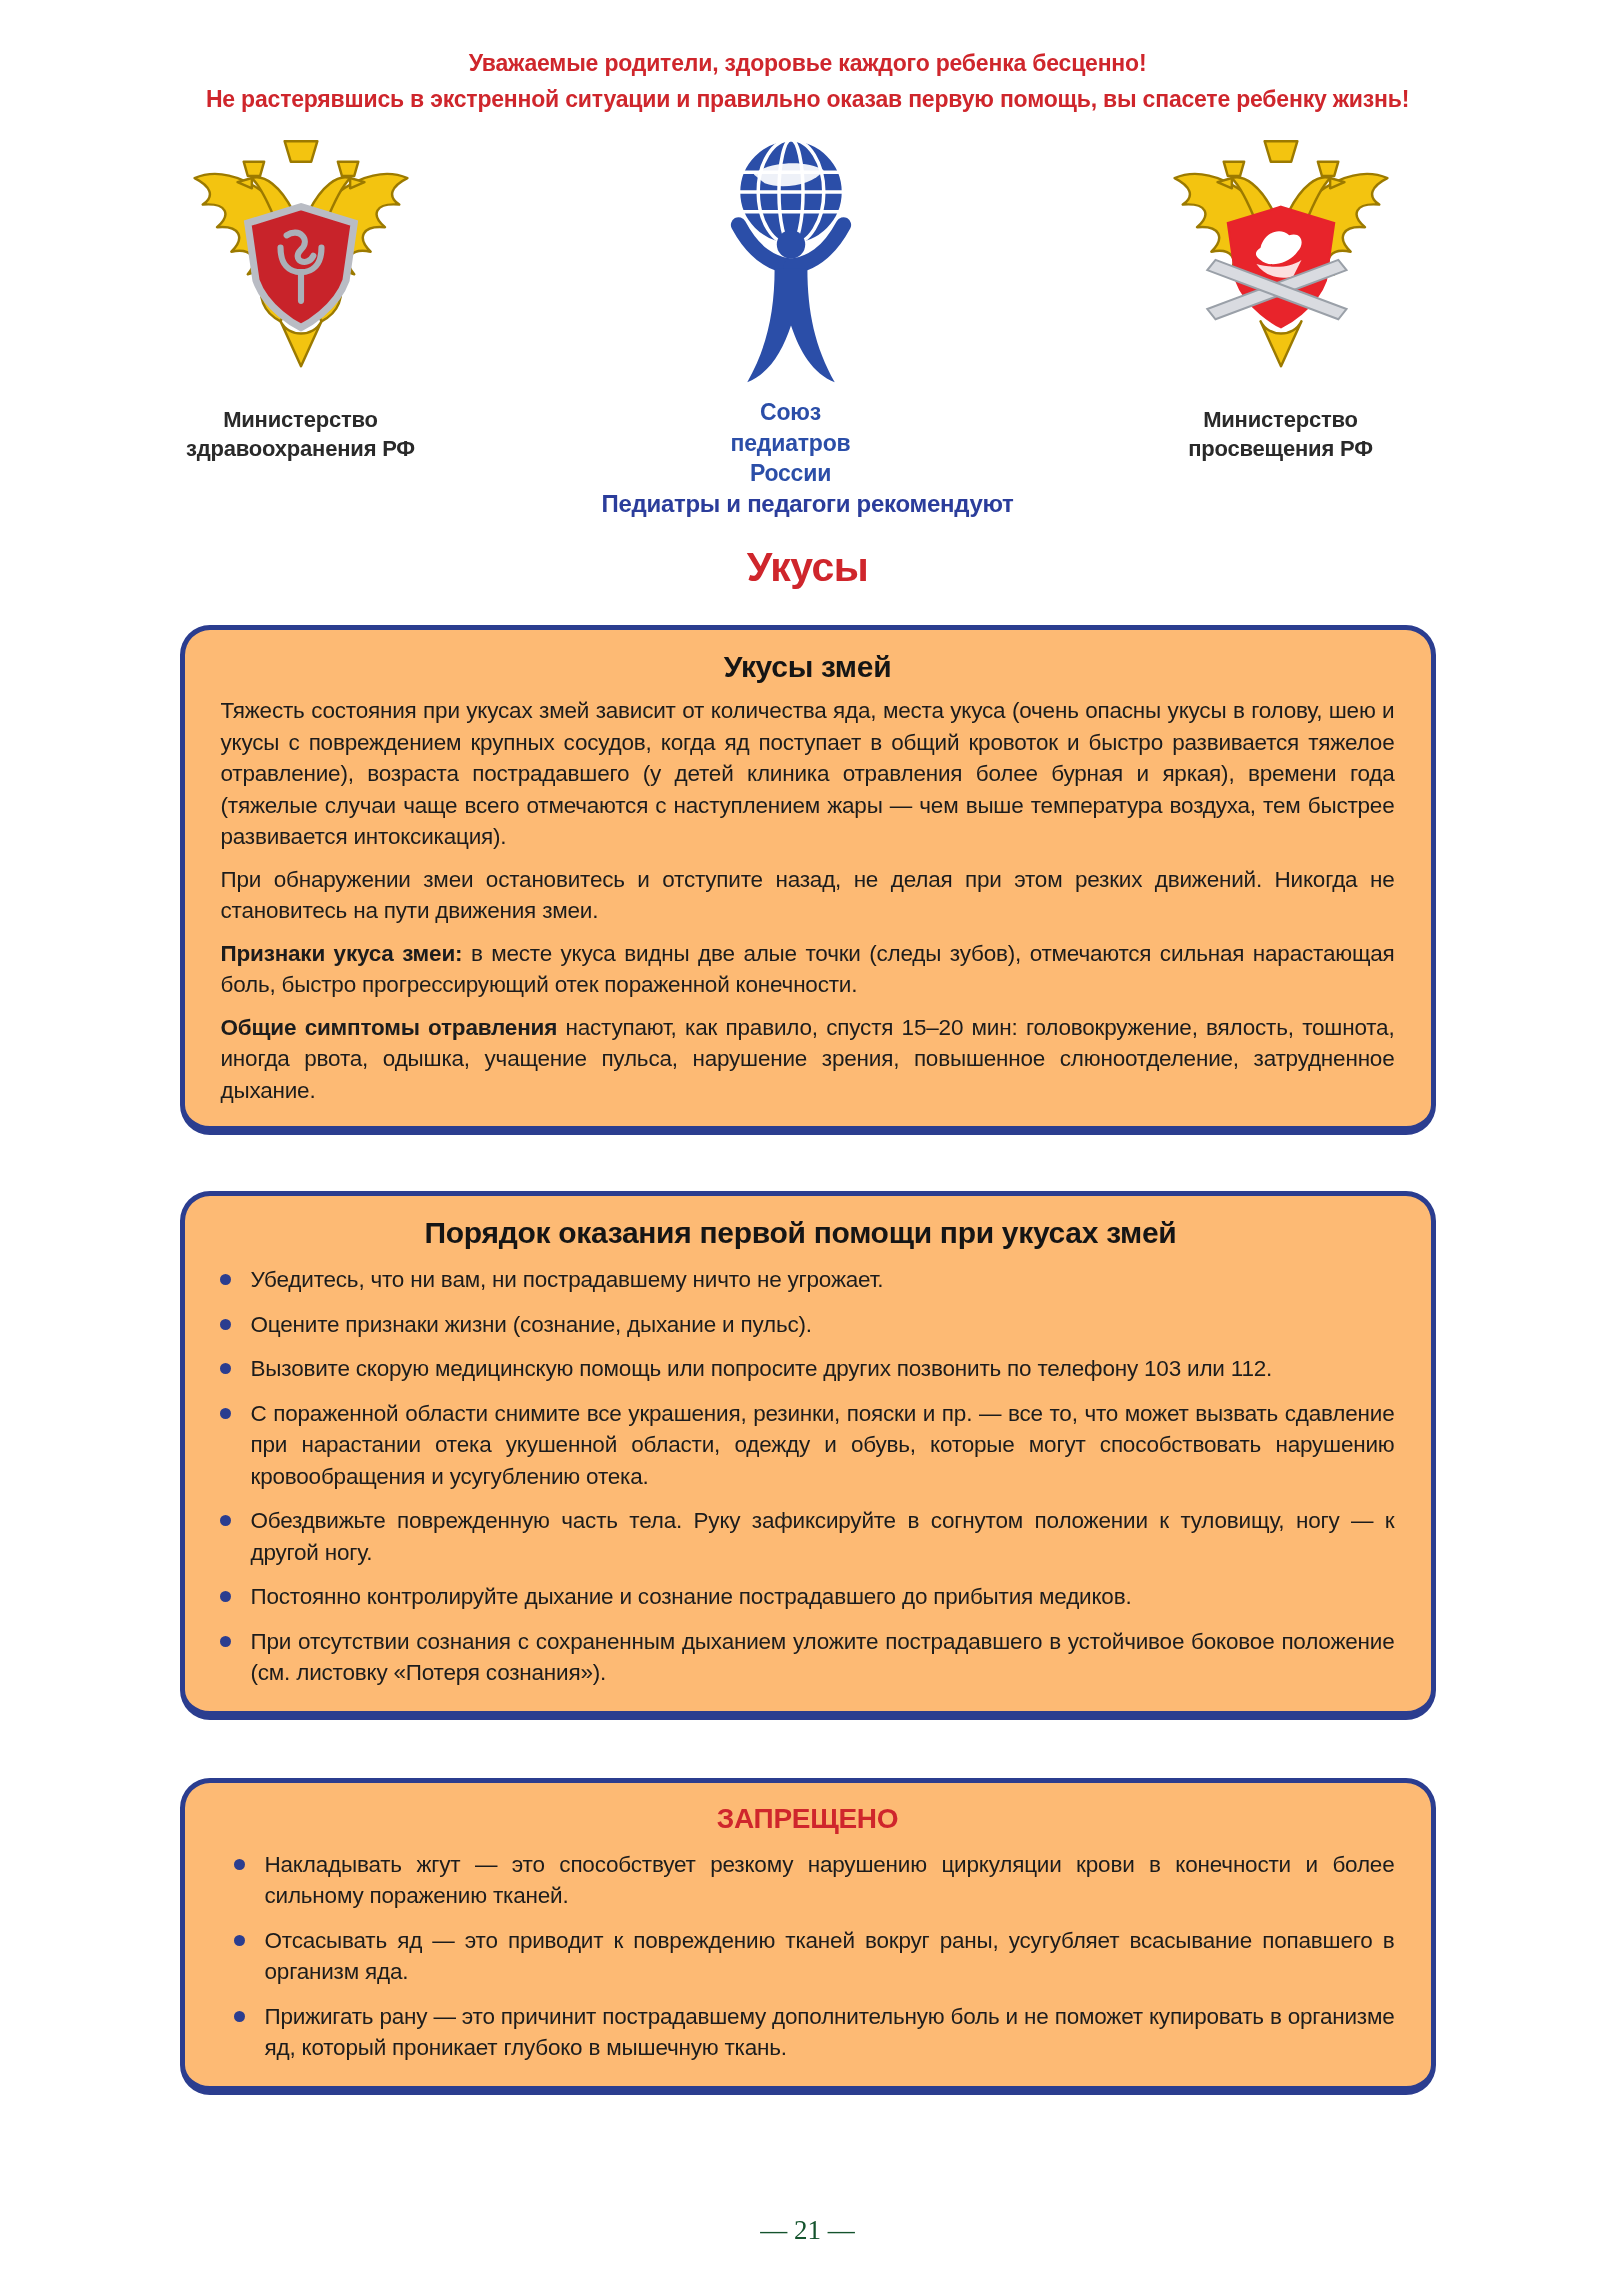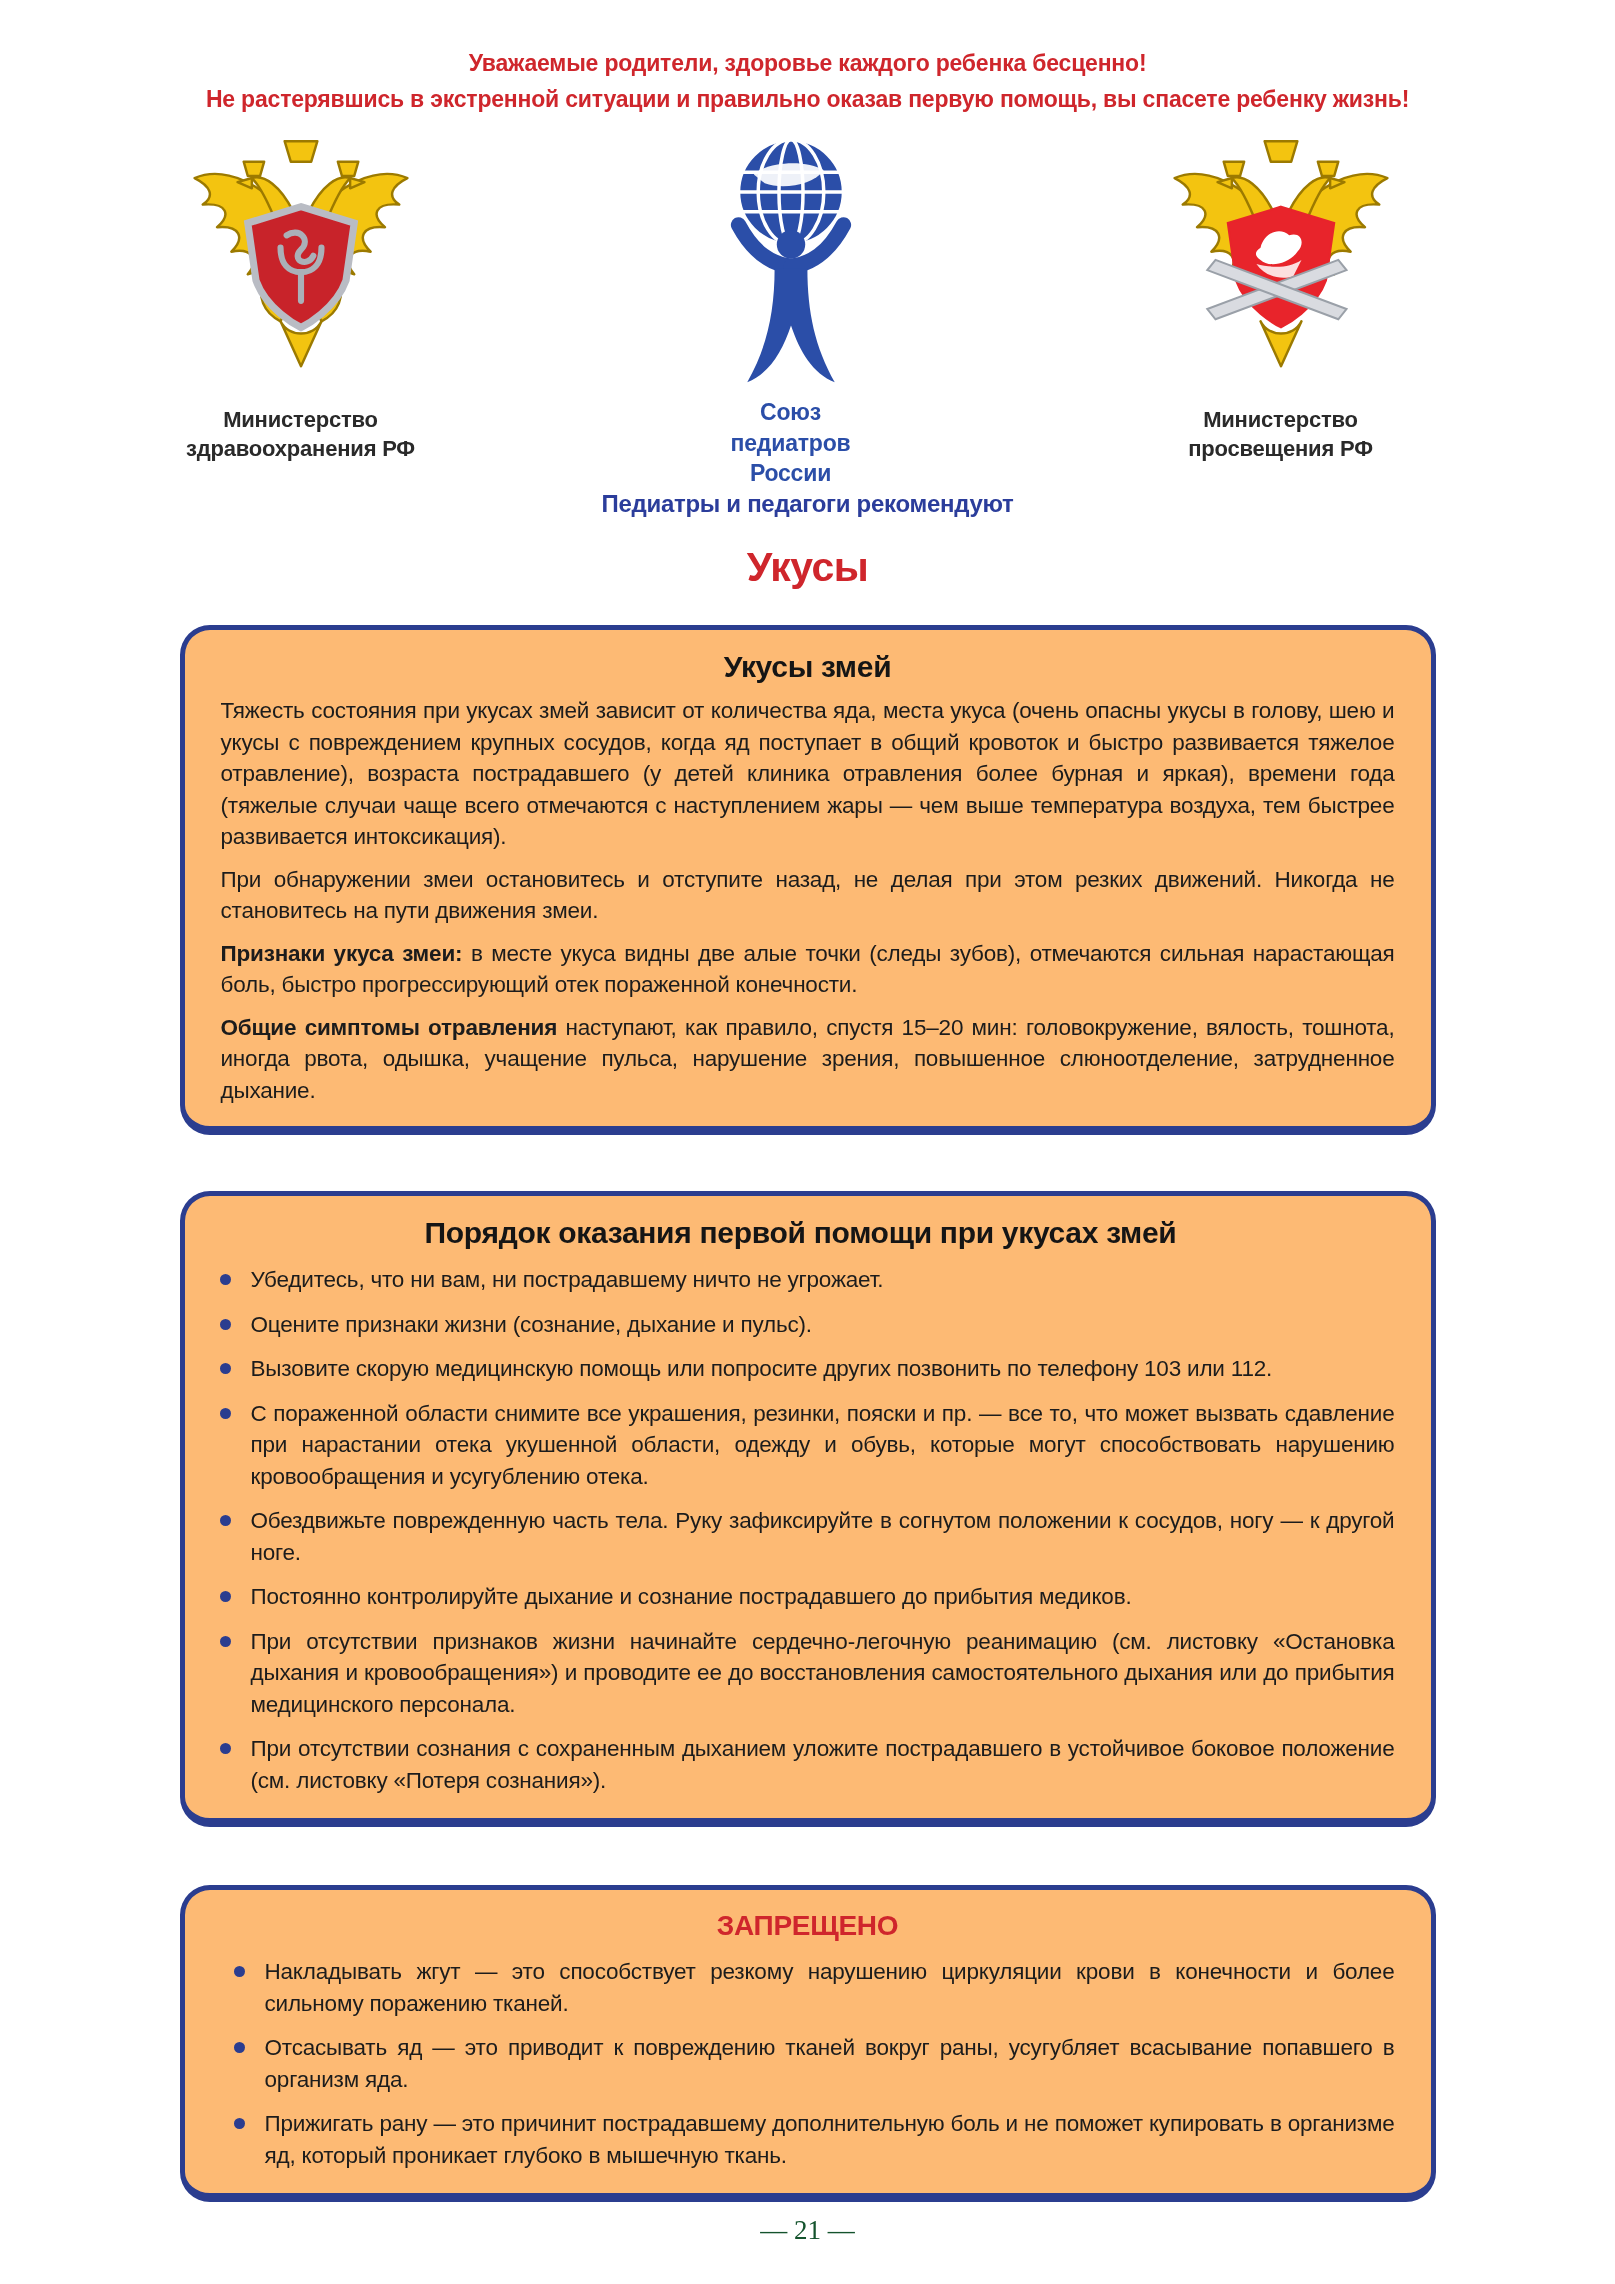--- a/index.html
+++ b/index.html
@@ -161,23 +161,22 @@
     <p><b>Общие симптомы отравления</b><span> наступают, как правило, спустя 15–20 мин: головокружение, вялость, тошнота, иногда рвота, одышка, учащение пульса, нарушение зрения, повышенное слюноотделение, затрудненное дыхание.</span></p>
   </section>
 
   <section class="box box-2">
     <h2>Порядок оказания первой помощи при укусах змей</h2>
     <ul>
       <li>Убедитесь, что ни вам, ни пострадавшему ничто не угрожает.</li>
       <li>Оцените признаки жизни (сознание, дыхание и пульс).</li>
       <li>Вызовите скорую медицинскую помощь или попросите других позвонить по телефону 103 или 112.</li>
       <li>С пораженной области снимите все украшения, резинки, пояски и пр. — все то, что может вызвать сдавление при нарастании отека укушенной области, одежду и обувь, которые могут способствовать нарушению кровообращения и усугублению отека.</li>
-      <li>Обездвижьте поврежденную часть тела. Руку зафиксируйте в согнутом положении к сосудов, ногу — к другой ноге.</li>
+      <li>Обездвижьте поврежденную часть тела. Руку зафиксируйте в согнутом положении к туловищу, ногу — к другой ногу.</li>
       <li>Постоянно контролируйте дыхание и сознание пострадавшего до прибытия медиков.</li>
-      <li>При отсутствии признаков жизни начинайте сердечно-легочную реанимацию (см. листовку «Остановка дыхания и кровообращения») и проводите ее до восстановления самостоятельного дыхания или до прибытия медицинского персонала.</li>
       <li>При отсутствии сознания с сохраненным дыханием уложите пострадавшего в устойчивое боковое положение (см. листовку «Потеря сознания»).</li>
     </ul>
   </section>
 
   <section class="box box-3">
     <h2 class="red">ЗАПРЕЩЕНО</h2>
     <ul>
       <li>Накладывать жгут — это способствует резкому нарушению циркуляции крови в конечности и более сильному поражению тканей.</li>
       <li>Отсасывать яд — это приводит к повреждению тканей вокруг раны, усугубляет всасывание попавшего в организм яда.</li>
       <li>Прижигать рану — это причинит пострадавшему дополнительную боль и не поможет купировать в организме яд, который проникает глубоко в мышечную ткань.</li>

